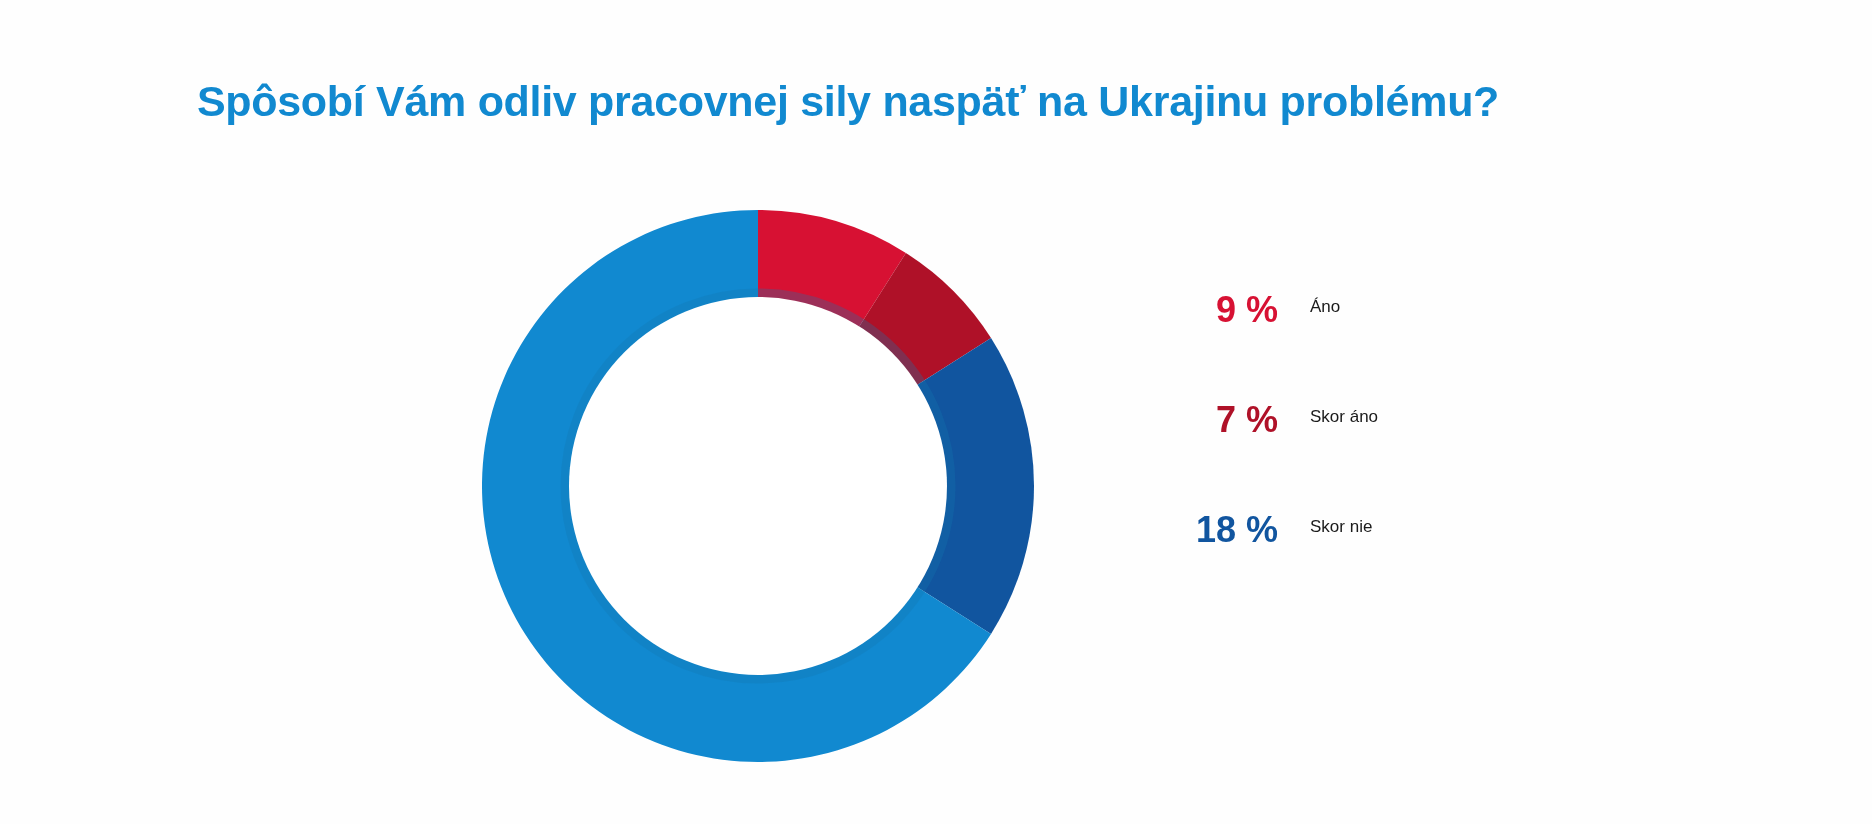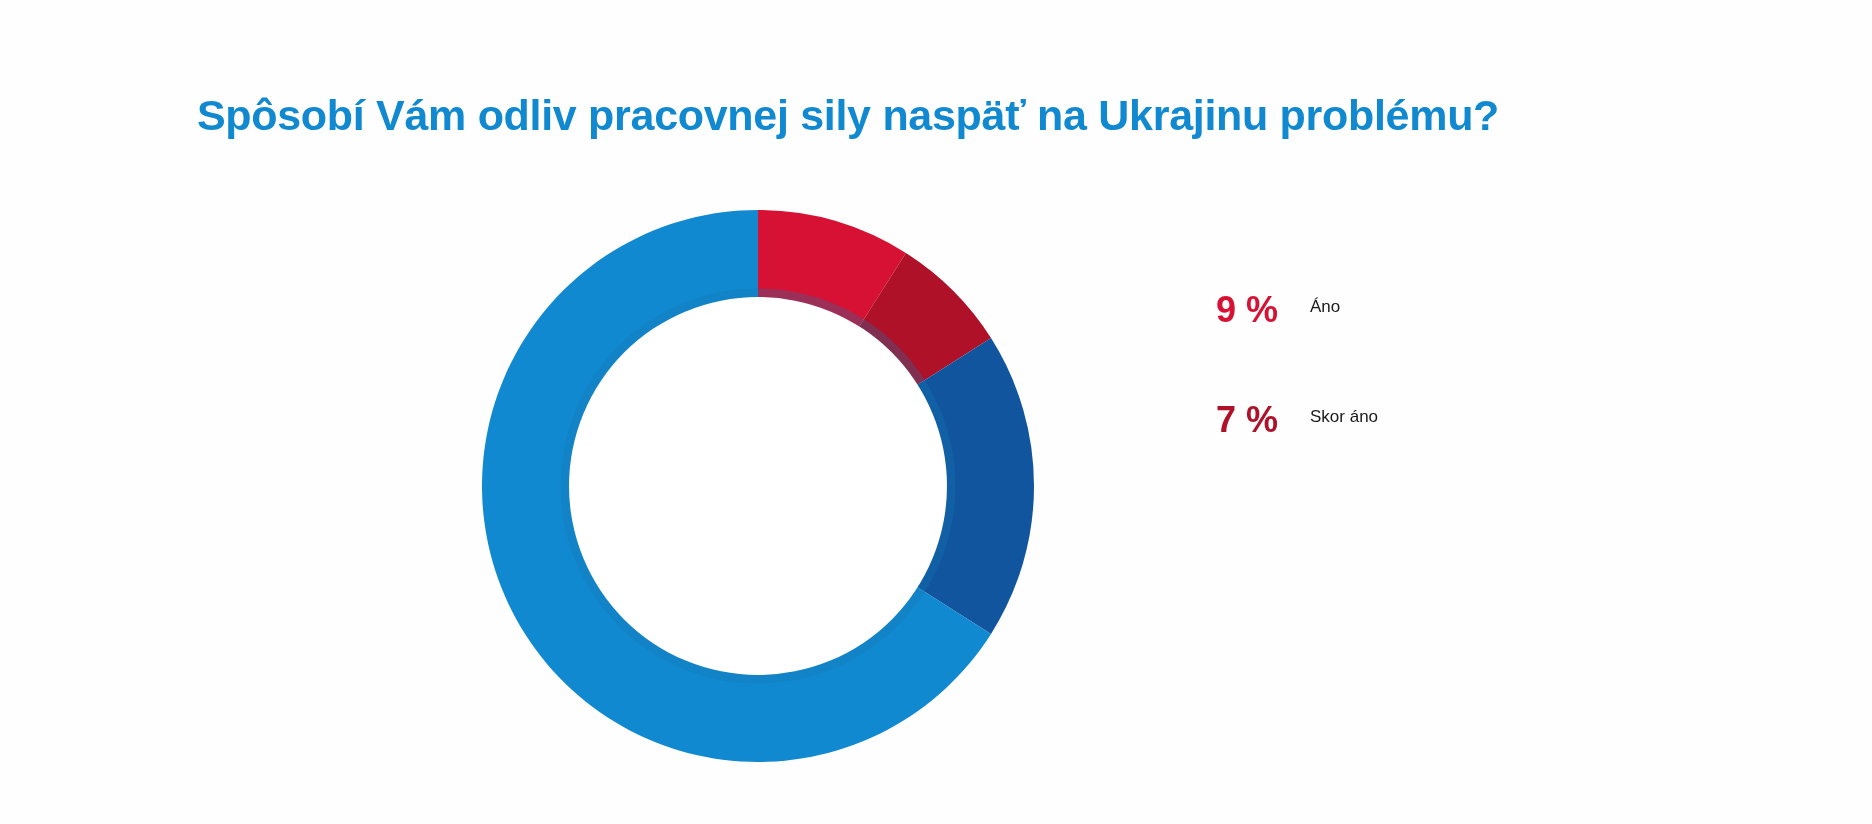--- a/index.html
+++ b/index.html
@@ -19,21 +19,21 @@
     position: relative;
     width: 1872px;
     height: 824px;
     background: #fefefe;
   }
 
   
   #chart-title {
     position: absolute;
     left: 0;
-    top: 92px;
+    top: 78px;
     width: 1696px;
     text-align: center;
     font-size: 43px;
     font-weight: bold;
     color: #1189D0;
     letter-spacing: -0.3px;
     white-space: nowrap;
     line-height: 1.1;
   }
 
@@ -109,16 +109,20 @@
     <div class="legend-row">
       <div class="legend-pct" style="color: rgb(215, 17, 51);">9 %</div>
       <div class="legend-label">Áno</div>
     </div>
 
     <div class="legend-row">
       <div class="legend-pct" style="color: rgb(175, 17, 40);">7 %</div>
       <div class="legend-label">Skor áno</div>
     </div>
 
+    <div class="legend-row">
+      <div class="legend-pct" style="color: rgb(17, 85, 159);">18 %</div>
+      <div class="legend-label">Skor nie</div>
+    </div>
 
 
   </div>
 </div>
 
 </body></html>

